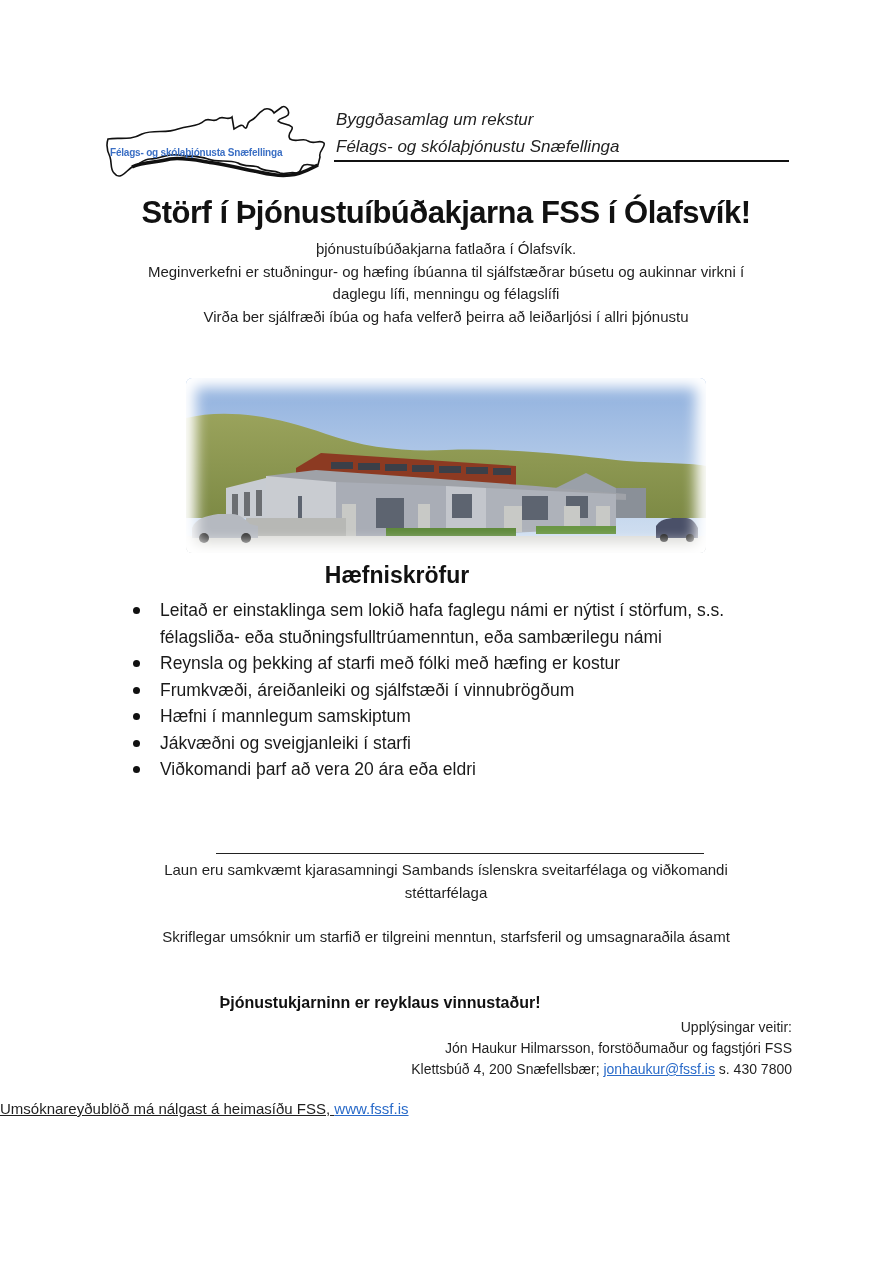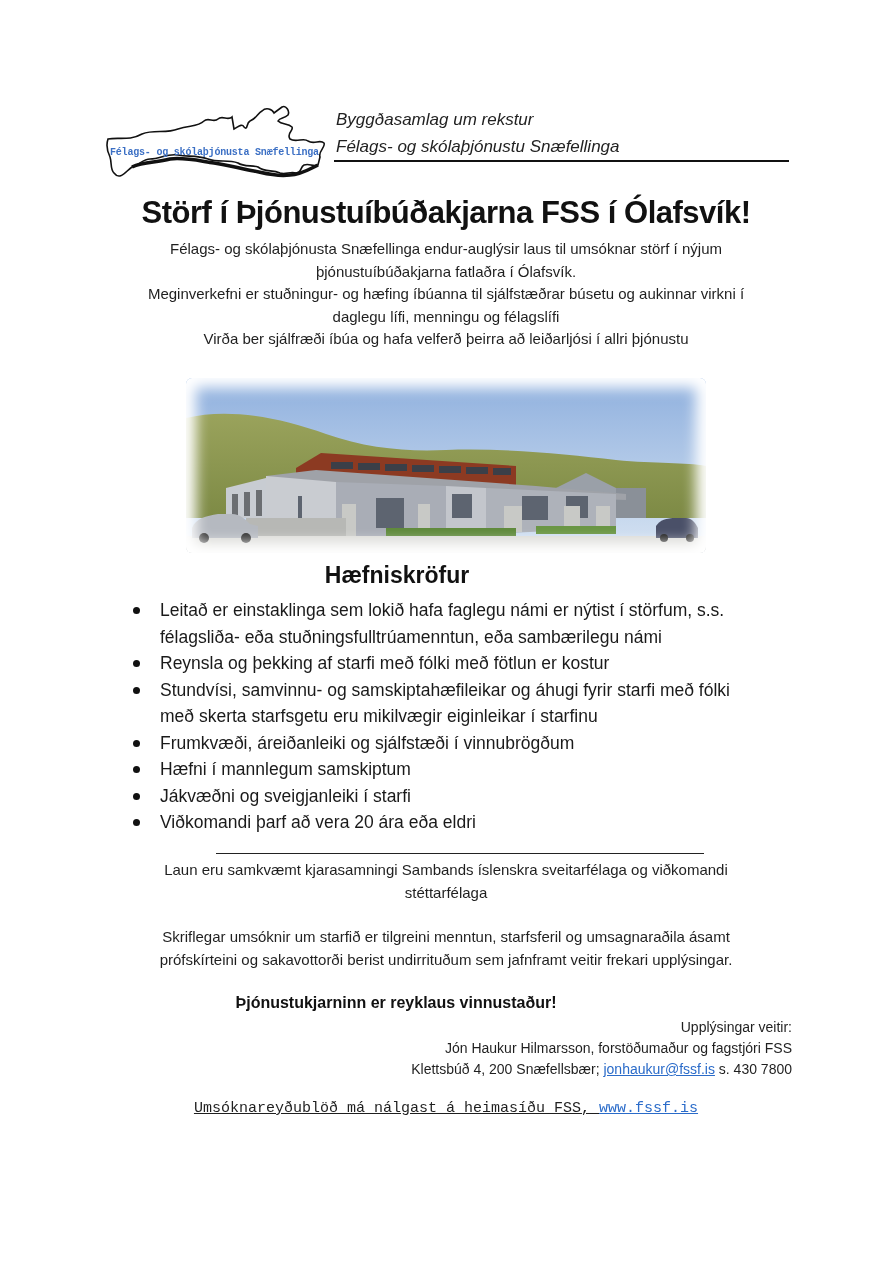--- a/index.html
+++ b/index.html
@@ -9,21 +9,21 @@
       color: #1a1a1a;
     }
     .page { position: absolute; left: 0; top: 0; width: 892px; height: 1262px; }
 
     
     .logo { position: absolute; left: 104px; top: 103px; width: 224px; height: 86px; }
     .logo svg { width: 100%; height: 100%; display: block; }
     .logo-text {
       position: absolute; left: 6px; top: 44px; width: 200px;
       font-size: 10px; font-weight: bold; color: #3b6fc4; letter-spacing: -0.2px;
-      font-family: Liberation Mono, monospace; white-space: nowrap;
+      font-family: Liberation Sans, sans-serif; white-space: nowrap;
     }
     .org-line {
       position: absolute; left: 336px; font-style: italic; font-size: 17px;
       color: #222; white-space: nowrap;
     }
     .org-line.l1 { top: 110px; }
     .org-line.l2 { top: 137px; }
     .header-rule {
       position: absolute; left: 334px; top: 160px; width: 455px; height: 2px; background: #111;
     }
@@ -69,31 +69,31 @@
       border-radius: 50%; background: #111;
     }
 
     .divider {
       position: absolute; left: 216px; top: 853px; width: 488px; height: 1px; background: #222;
     }
     .salary { top: 859px; }
     .apply { top: 926px; }
 
     .smoke-free {
-      position: absolute; left: 16px; top: 994px; width: 760px; text-align: center;
+      position: absolute; left: 0; top: 994px; width: 760px; text-align: center;
       font-size: 16px; font-weight: bold; color: #111;
     }
     .contact {
       position: absolute; left: 100px; top: 1017px; width: 692px; text-align: right;
       font-size: 14px; line-height: 21px; color: #1f1f1f;
     }
     .link { color: #2a6bc9; text-decoration: underline; }
     .forms-line {
-      position: absolute; left: 0; top: 1100px; width: 892px; text-align: center;
-      font-size: 15px; color: #1f1f1f; font-family: Liberation Mono, monospace;
+      position: absolute; left: 0; top: 1100px; width: 892px; 
+      font-size: 15px; color: #1f1f1f;
     }
     .forms-line .u { text-decoration: underline; }
   </style>
 </head>
 <body>
 
 <div class="page">
 
   <div class="logo">
     <svg viewBox="0 0 224 86">
@@ -103,21 +103,20 @@
     <div class="logo-text">Félags- og skólaþjónusta Snæfellinga</div>
   </div>
 
   <div class="org-line l1">Byggðasamlag um rekstur</div>
   <div class="org-line l2">Félags- og skólaþjónustu Snæfellinga</div>
   <div class="header-rule"></div>
 
   <div class="title">Störf í Þjónustuíbúðakjarna FSS í Ólafsvík!</div>
 
   <div class="center-block intro">
-    <div>Félags- og skólaþjónusta Snæfellinga endur-auglýsir laus til umsóknar störf í nýjum</div>
     <div>þjónustuíbúðakjarna  fatlaðra í Ólafsvík.</div>
     <div>Meginverkefni er stuðningur- og hæfing íbúanna til sjálfstæðrar búsetu og aukinnar virkni í</div>
     <div>daglegu lífi,  menningu og félagslífi</div>
     <div>Virða ber sjálfræði íbúa og hafa velferð þeirra að leiðarljósi í allri þjónustu</div>
   </div>
 
   <div class="hero">
     <svg viewBox="0 0 520 175" preserveAspectRatio="none">
       <defs>
         <linearGradient id="sky" x1="0" y1="0" x2="0" y2="1">
@@ -191,38 +190,36 @@
         <path d="M470,148 C474,142 480,140 490,140 L500,140 C506,140 510,146 512,150 L512,160 L470,160 Z" fill="#4a5068"></path>
         <circle cx="478" cy="160" r="4" fill="#222"></circle>
           <circle cx="504" cy="160" r="4" fill="#222"></circle>
       </g>
     </svg>
   </div>
 
   <div class="req-title">Hæfniskröfur</div>
   <ul class="req-list">
     <li><span class="bullet"></span><span>Leitað er einstaklinga sem lokið hafa faglegu námi er nýtist í störfum, s.s. félagsliða- eða stuðningsfulltrúamenntun, eða sambærilegu námi</span></li>
-    <li><span class="bullet"></span><span>Reynsla og þekking af starfi með fólki með fötlun er kostur</span></li>
-    <li><span class="bullet"></span><span>Stundvísi,  samvinnu- og samskiptahæfileikar og áhugi fyrir starfi með fólki með skerta starfsgetu eru mikilvægir eiginleikar í starfinu</span></li>
+    <li><span class="bullet"></span><span>Reynsla og þekking af starfi með fólki með hæfing er kostur</span></li>
     <li><span class="bullet"></span><span>Frumkvæði, áreiðanleiki og sjálfstæði í vinnubrögðum</span></li>
     <li><span class="bullet"></span><span>Hæfni í mannlegum samskiptum</span></li>
     <li><span class="bullet"></span><span>Jákvæðni og sveigjanleiki í starfi</span></li>
     <li><span class="bullet"></span><span>Viðkomandi þarf að vera 20 ára eða eldri</span></li>
   </ul>
 
   <div class="divider"></div>
 
   <div class="center-block salary">
     <div>Laun eru samkvæmt kjarasamningi Sambands íslenskra sveitarfélaga og viðkomandi</div>
     <div>stéttarfélaga</div>
   </div>
 
   <div class="center-block apply">
     <div>Skriflegar umsóknir um starfið  er tilgreini menntun, starfsferil og umsagnaraðila ásamt</div>
-    <div>prófskírteini og sakavottorði berist undirrituðum sem jafnframt veitir frekari upplýsingar.</div>
   </div>
 
   <div class="smoke-free">Þjónustukjarninn er reyklaus vinnustaður!</div>
   <div class="contact">
     <div>Upplýsingar veitir:</div>
     <div>Jón Haukur Hilmarsson, forstöðumaður og fagstjóri FSS</div>
     <div><span>Klettsbúð 4, 200  Snæfellsbær; </span><a class="link">jonhaukur@fssf.is</a><span> s. 430 7800</span></div>
   </div>
 
   <div class="forms-line">

